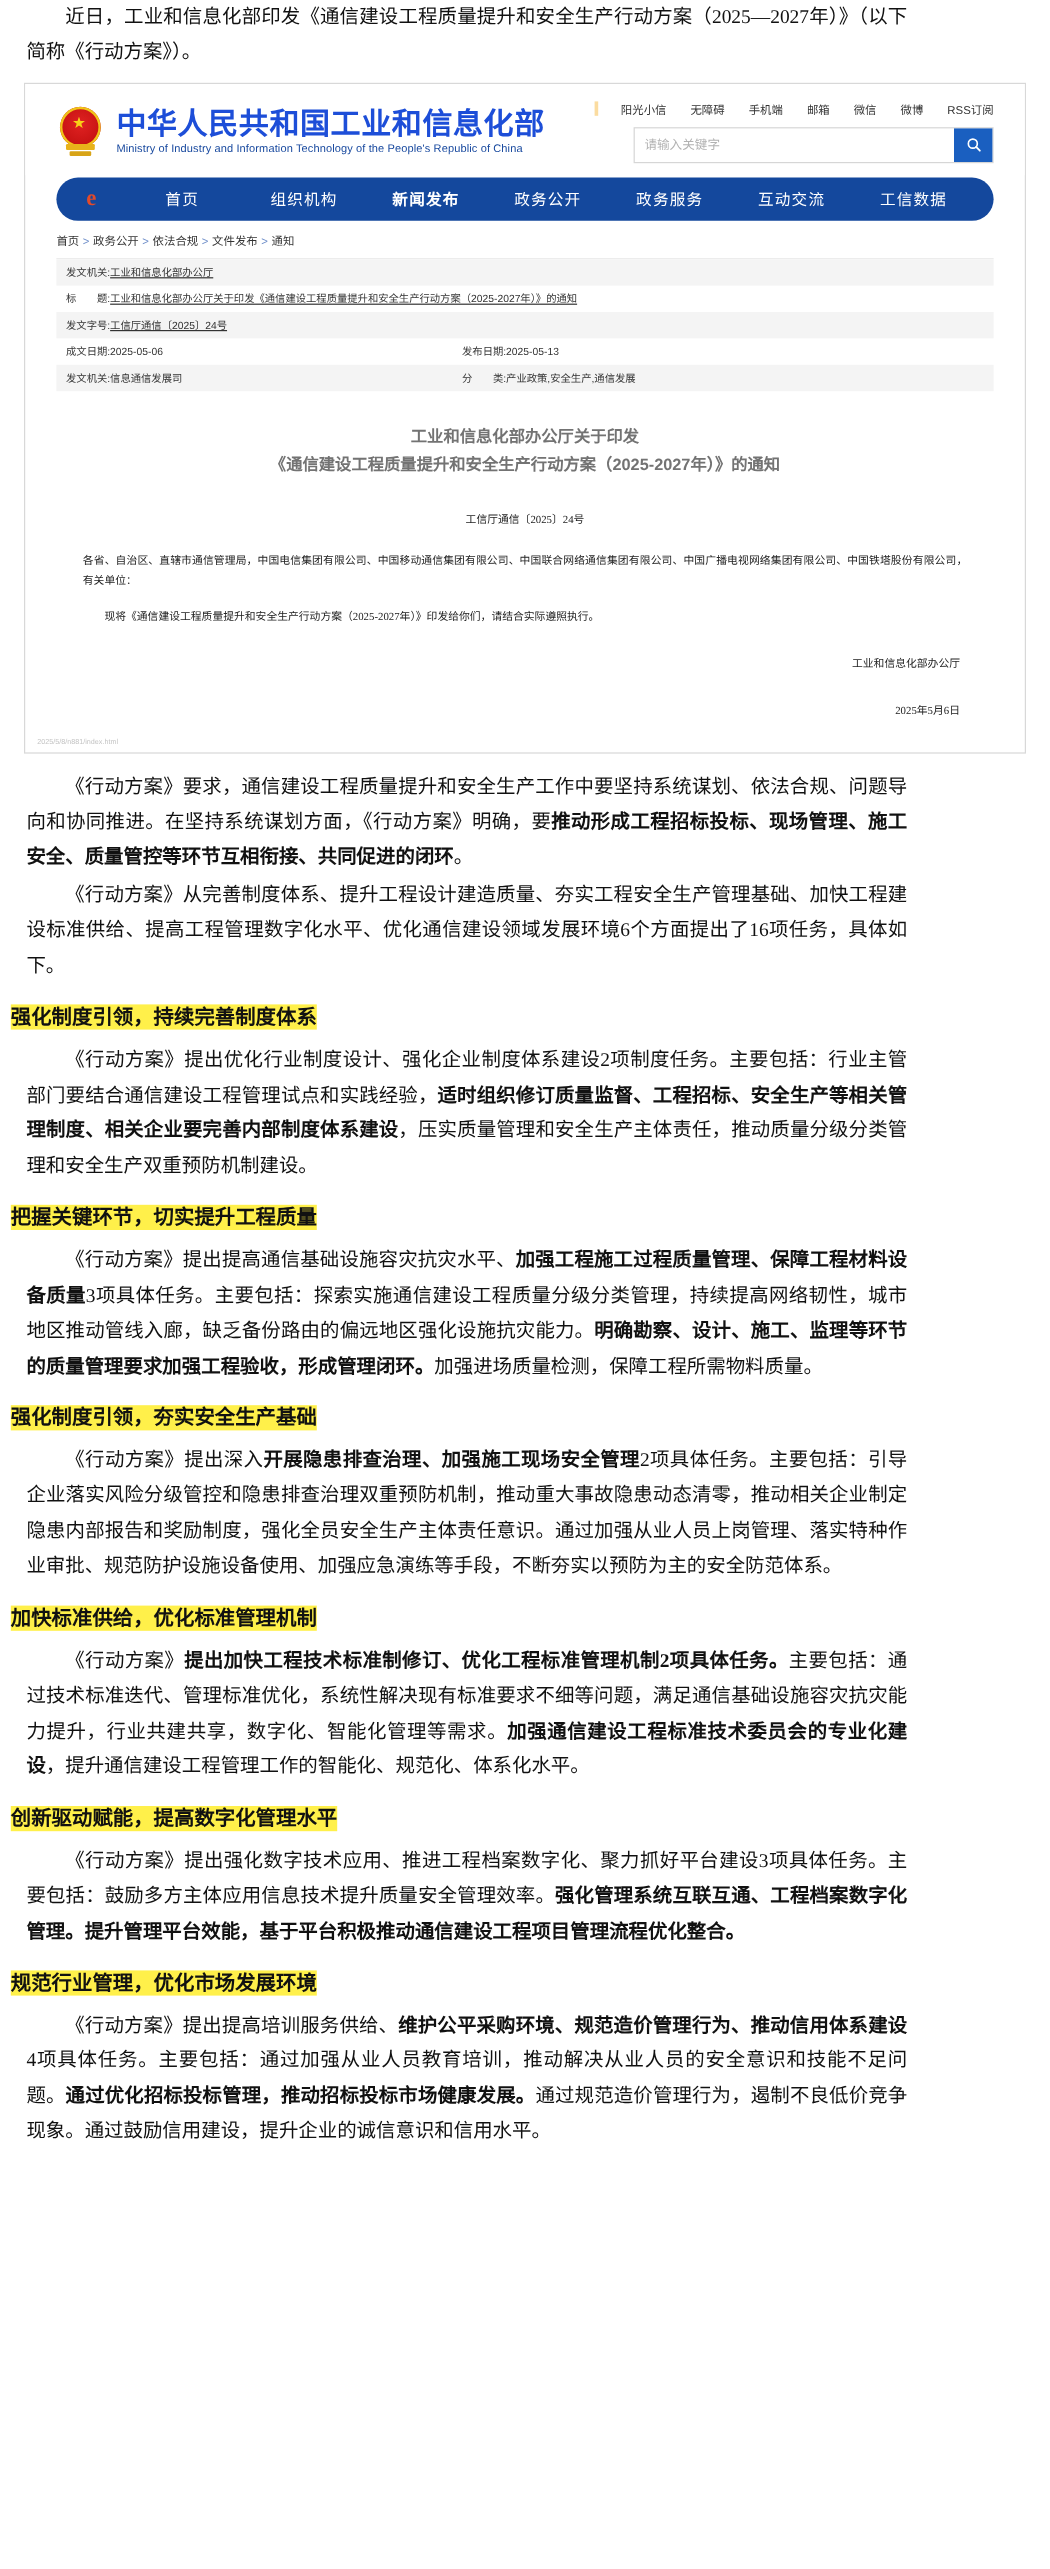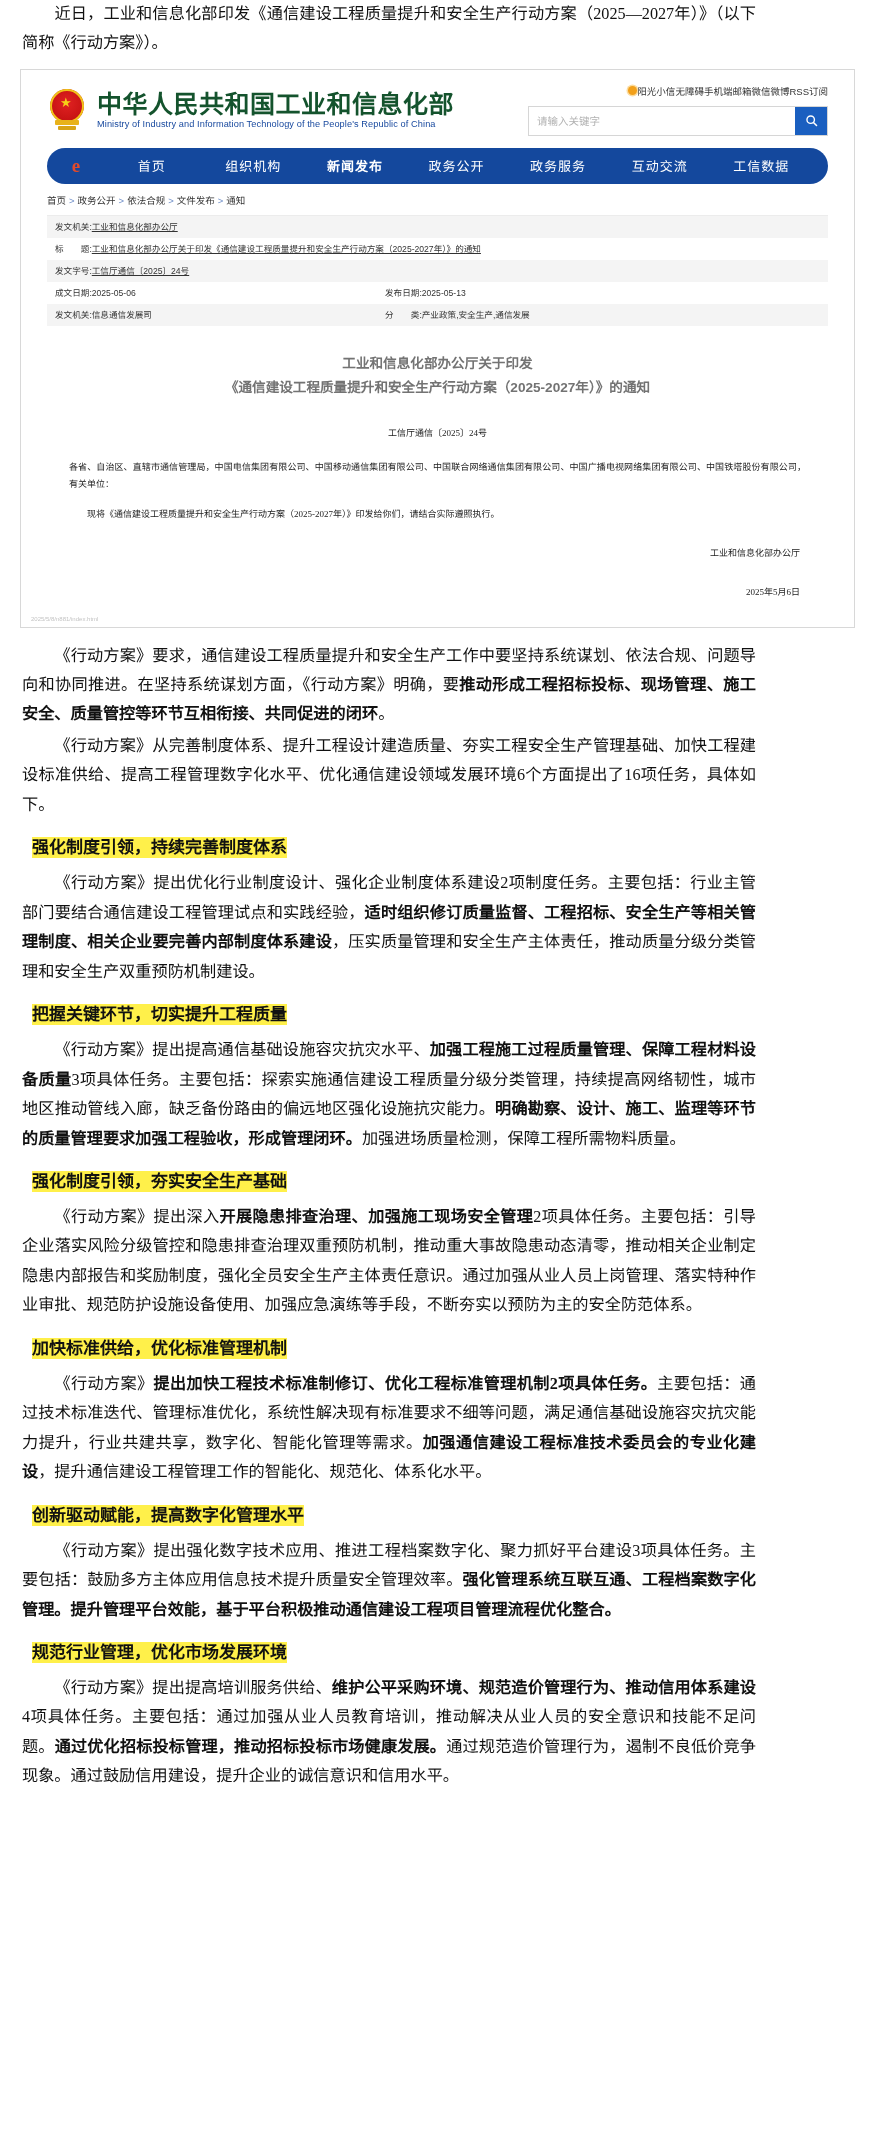--- a/index.html
+++ b/index.html
@@ -29,21 +29,21 @@
     padding: 0 22px 0 22px;
     text-align: justify;
     text-justify: inter-ideograph;
     text-indent: 2em;
     font-family: "Liberation Serif", "DejaVu Serif", serif;
   }
   .prose-p b, .prose-p strong { font-weight: bold; }
 
   
   .section-head {
-    padding: 0 32px;
+    padding: 0 9px;
     margin: 14px 0 6px 0;
   }
   .section-head span.hl {
     font-size: 17px;
     font-weight: bold;
     color: #111;
     background: #fff04a;
     padding: 1px 0;
     line-height: 1.7;
     box-decoration-break: clone;
@@ -104,37 +104,37 @@
     position: absolute;
     left: 11px; top: 39px;
     width: 18px; height: 4px;
     background: #d8a417;
     border-radius: 1px;
   }
   .brand-text { line-height: 1.05; }
   .brand-cn {
     font-size: 25px;
     font-weight: bold;
-    color: #14532d;
+    color: #1d4ed8;
     letter-spacing: 0.5px;
     font-family: "Liberation Sans", "DejaVu Sans", sans-serif;
   }
   .brand-en {
     font-size: 9.2px;
     color: #17489e;
     margin-top: 3px;
     letter-spacing: 0.1px;
   }
 
   .header-right { width: 300px; }
   .toplinks {
     display: flex;
     align-items: center;
     justify-content: flex-end;
-    gap: 0;
+    gap: 20px;
     font-size: 9.5px;
     color: #333;
     margin-bottom: 8px;
   }
   .toplinks .sun-ico {
     width: 9px; height: 9px;
     border-radius: 50%;
     background: #f2a01a;
     display: inline-block;
     box-shadow: 0 0 0 1.5px #fbdca0;

